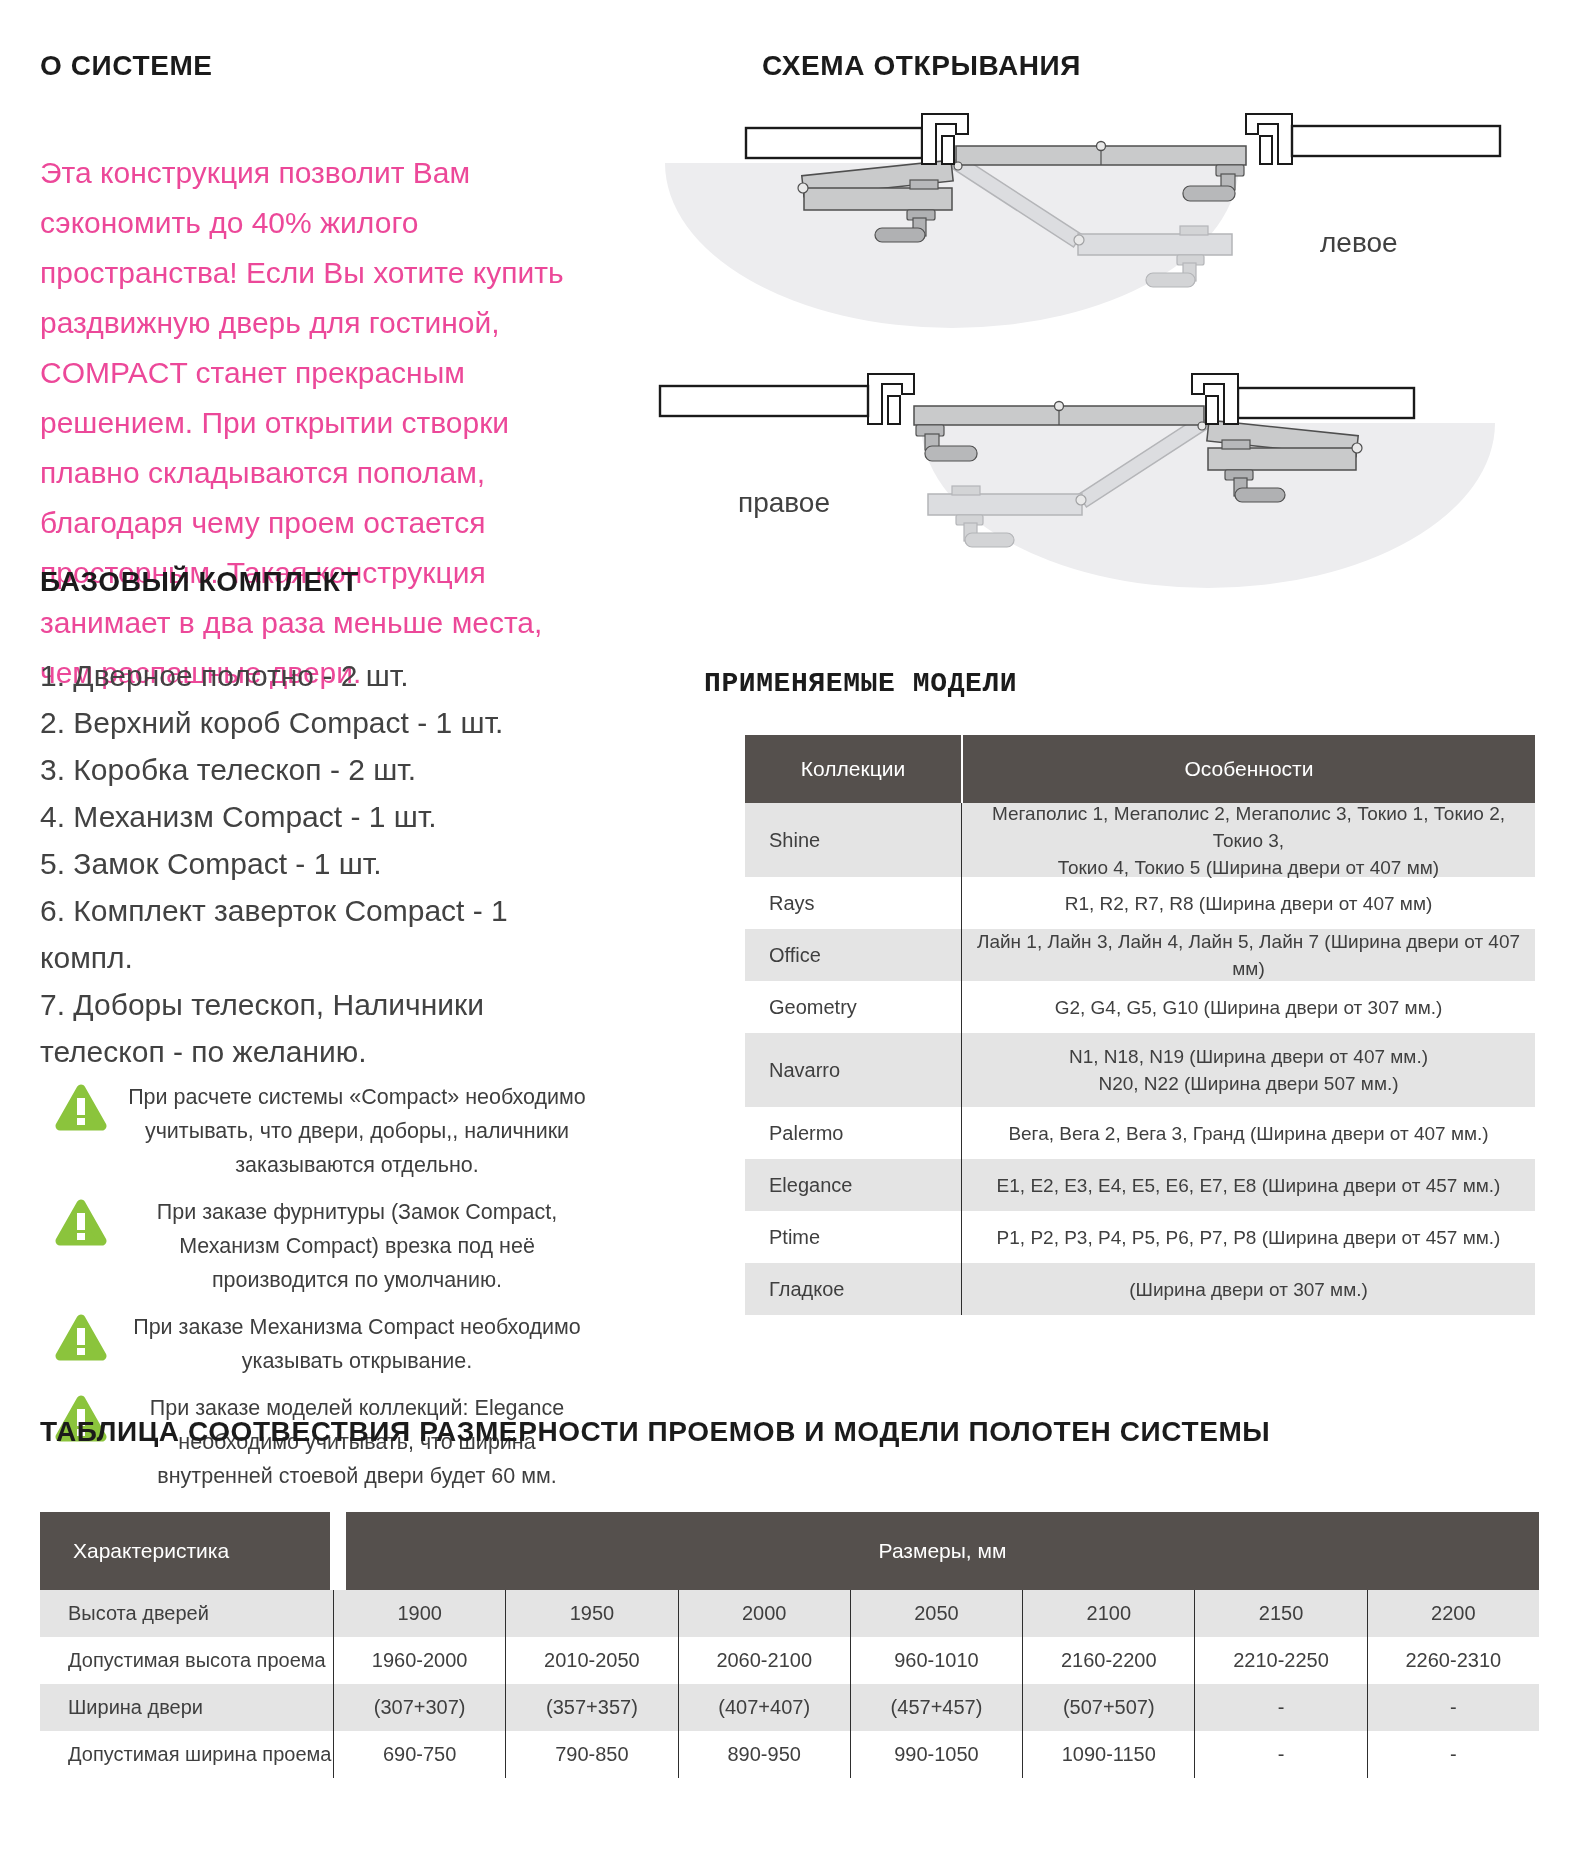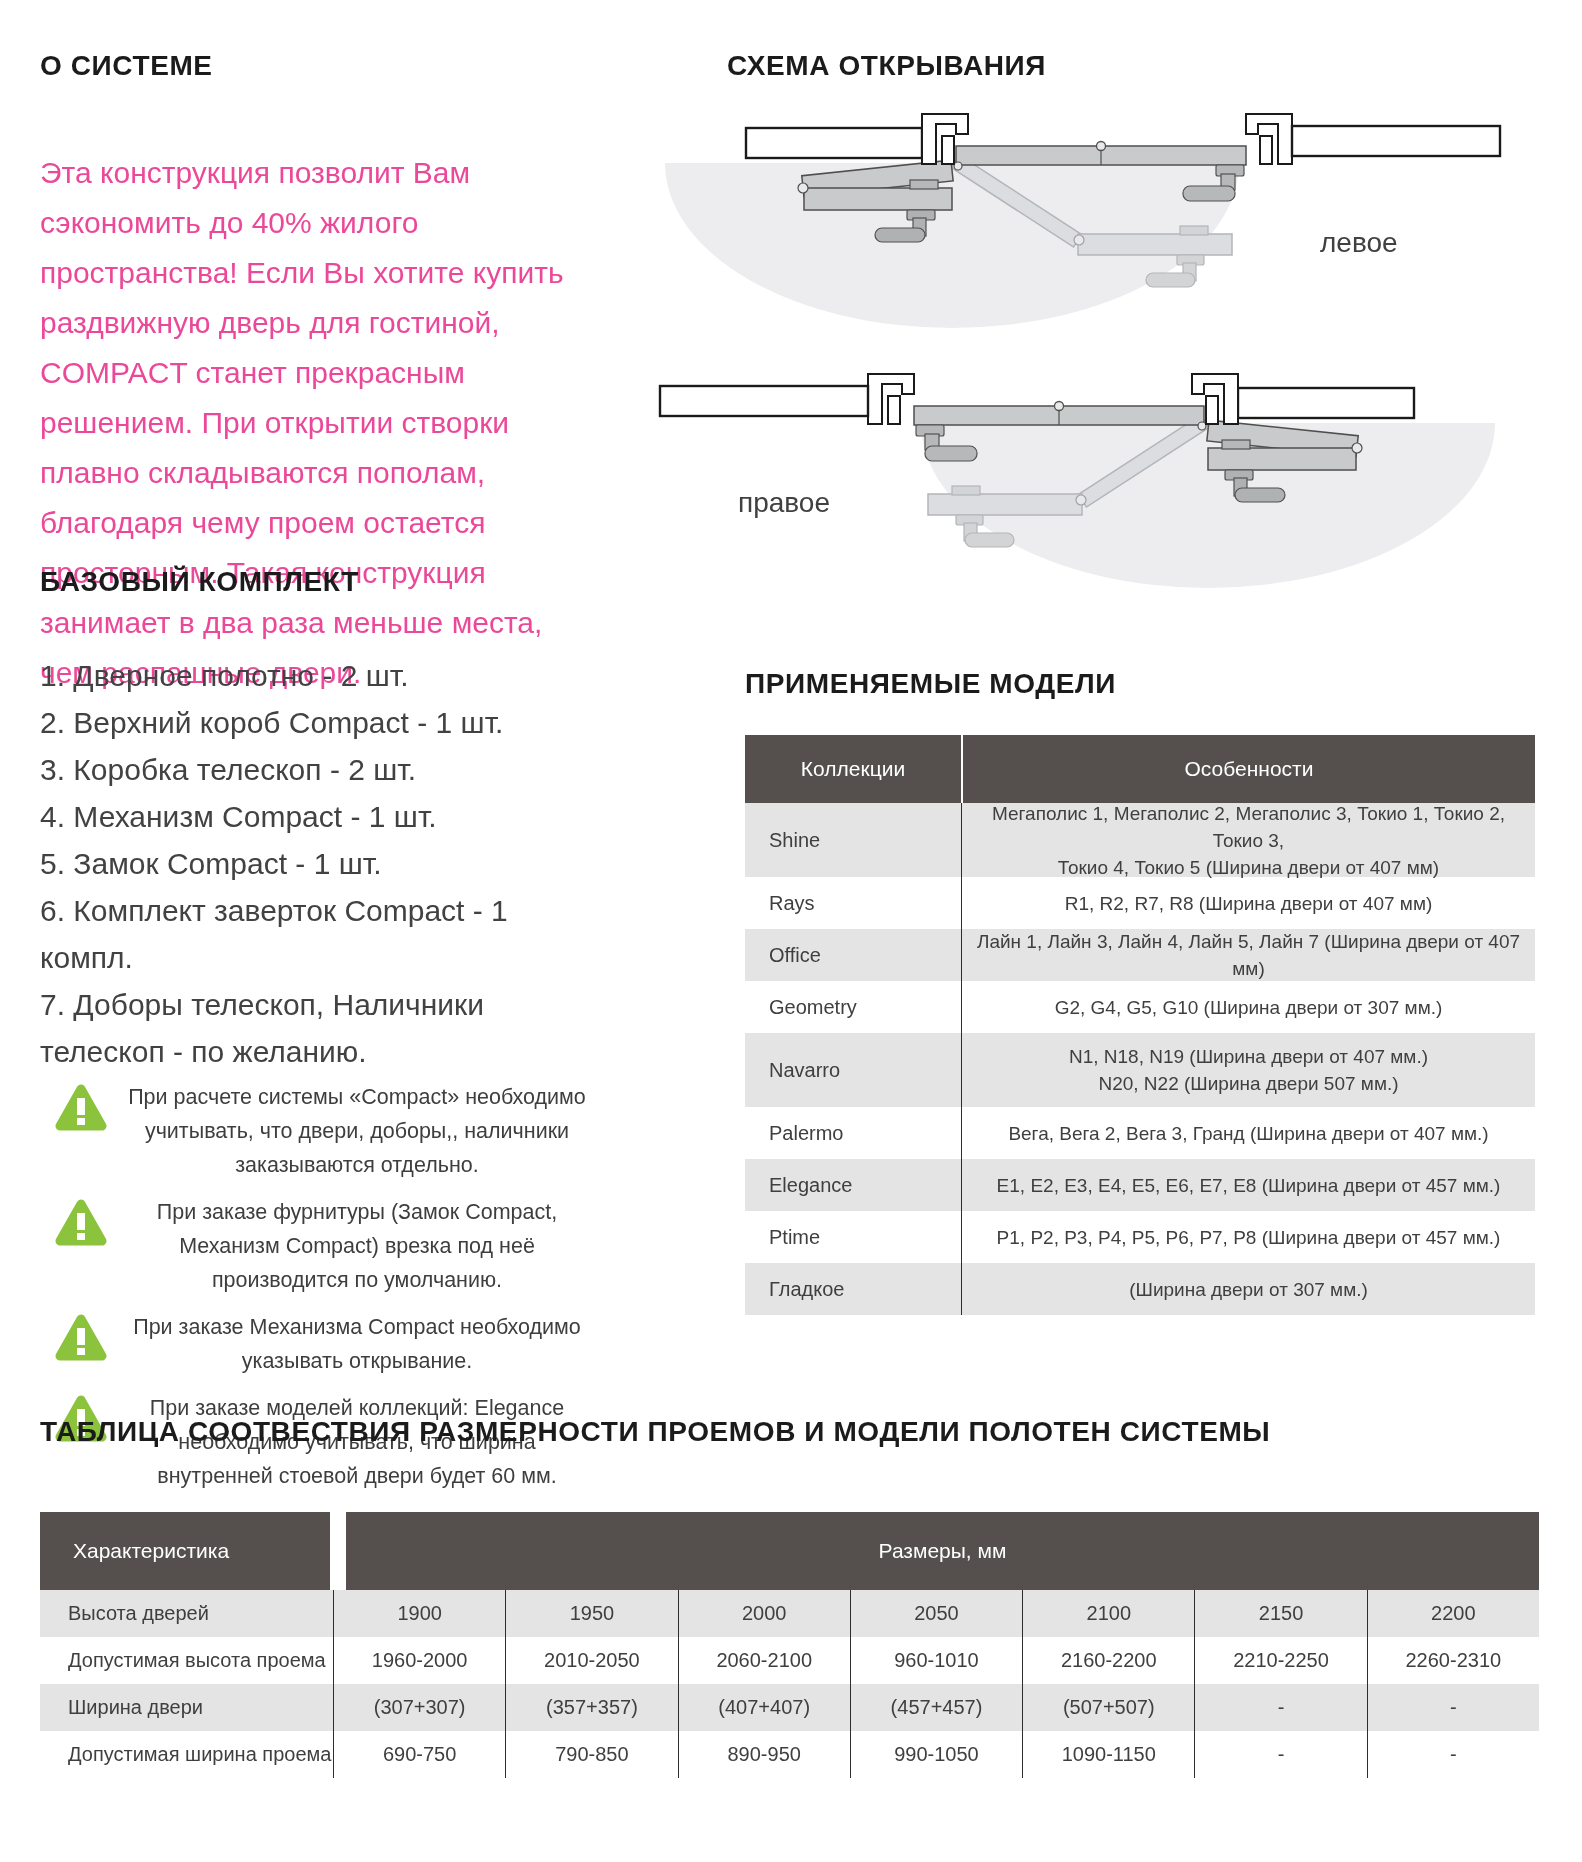--- a/index.html
+++ b/index.html
@@ -99,21 +99,21 @@
       <svg width="54" height="52" viewBox="0 0 54 52">
           <path d="M27 7 L48 44 L6 44 Z" fill="#8bc43c" stroke="#8bc43c" stroke-width="9" stroke-linejoin="round"></path>
           <rect x="23" y="16" width="8" height="17" fill="#ffffff"></rect>
           <rect x="23" y="36" width="8" height="7" fill="#ffffff"></rect>
         </svg>
     </span>
     <span class="warning-text">При заказе моделей коллекций: Elegance необходимо учитывать, что ширина внутренней стоевой двери будет 60 мм.</span>
   </div>
 </div>
 
-<div class="abs h1" style="left:727px;top:50px;">СХЕМА ОТКРЫВАНИЯ</div>
+<div class="abs h1" style="left:762px;top:50px;">СХЕМА ОТКРЫВАНИЯ</div>
 
 <svg class="abs" style="left:620px;top:100px;" width="920" height="240" viewBox="0 0 920 240">
   <g>
     <path d="M 45,63 A 287,165 0 0 0 619,63 Z" fill="#ededef"></path>
   </g>
 
   <g>
     <rect x="336" y="54" width="146" height="15" transform="rotate(33 336 60)" fill="#dcdde0" stroke="#b4b5b8" stroke-width="1.5"></rect>
     <rect x="458" y="134" width="154" height="21" fill="#dcdde0" stroke="#b4b5b8" stroke-width="1.5"></rect>
     <rect x="560" y="126" width="28" height="9" fill="#d3d4d6" stroke="#b4b5b8" stroke-width="1.2"></rect>
@@ -189,21 +189,21 @@
       <path d="M 302,14 h 46 v 20 h -12 v -10 h -20 v 40 h -14 z" fill="#ffffff" stroke="#1a1a1a" stroke-width="2"></path>
       <rect x="322" y="36" width="12" height="28" fill="#ffffff" stroke="#1a1a1a" stroke-width="2"></rect>
       <path d="M 672,14 h -46 v 20 h 12 v -10 h 20 v 40 h 14 z" fill="#ffffff" stroke="#1a1a1a" stroke-width="2"></path>
       <rect x="640" y="36" width="12" height="28" fill="#ffffff" stroke="#1a1a1a" stroke-width="2"></rect>
       <rect x="672" y="26" width="208" height="30" fill="#ffffff" stroke="#1a1a1a" stroke-width="2.4"></rect>
     </g>
   </g>
   <text x="118" y="152" font-size="28" fill="#414141">правое</text>
 </svg>
 
-<div class="abs h1" style="left:745px;top:668px;">ПРИМЕНЯЕМЫЕ МОДЕЛИ</div>
+<div class="abs h1" style="left:704px;top:668px;font-family:Liberation Mono, monospace;">ПРИМЕНЯЕМЫЕ МОДЕЛИ</div>
 
 <div class="abs" id="models-table">
   <div class="mt-header">
     <div class="hcell mt-h1">Коллекции</div>
     <div class="hcell mt-h2">Особенности</div>
   </div>
   <div class="mt-row r2 shade">
     <div class="mt-c1">Shine</div>
     <div class="mt-c2">
         <div>Мегаполис 1, Мегаполис 2, Мегаполис 3, Токио 1, Токио 2, Токио 3,</div>

